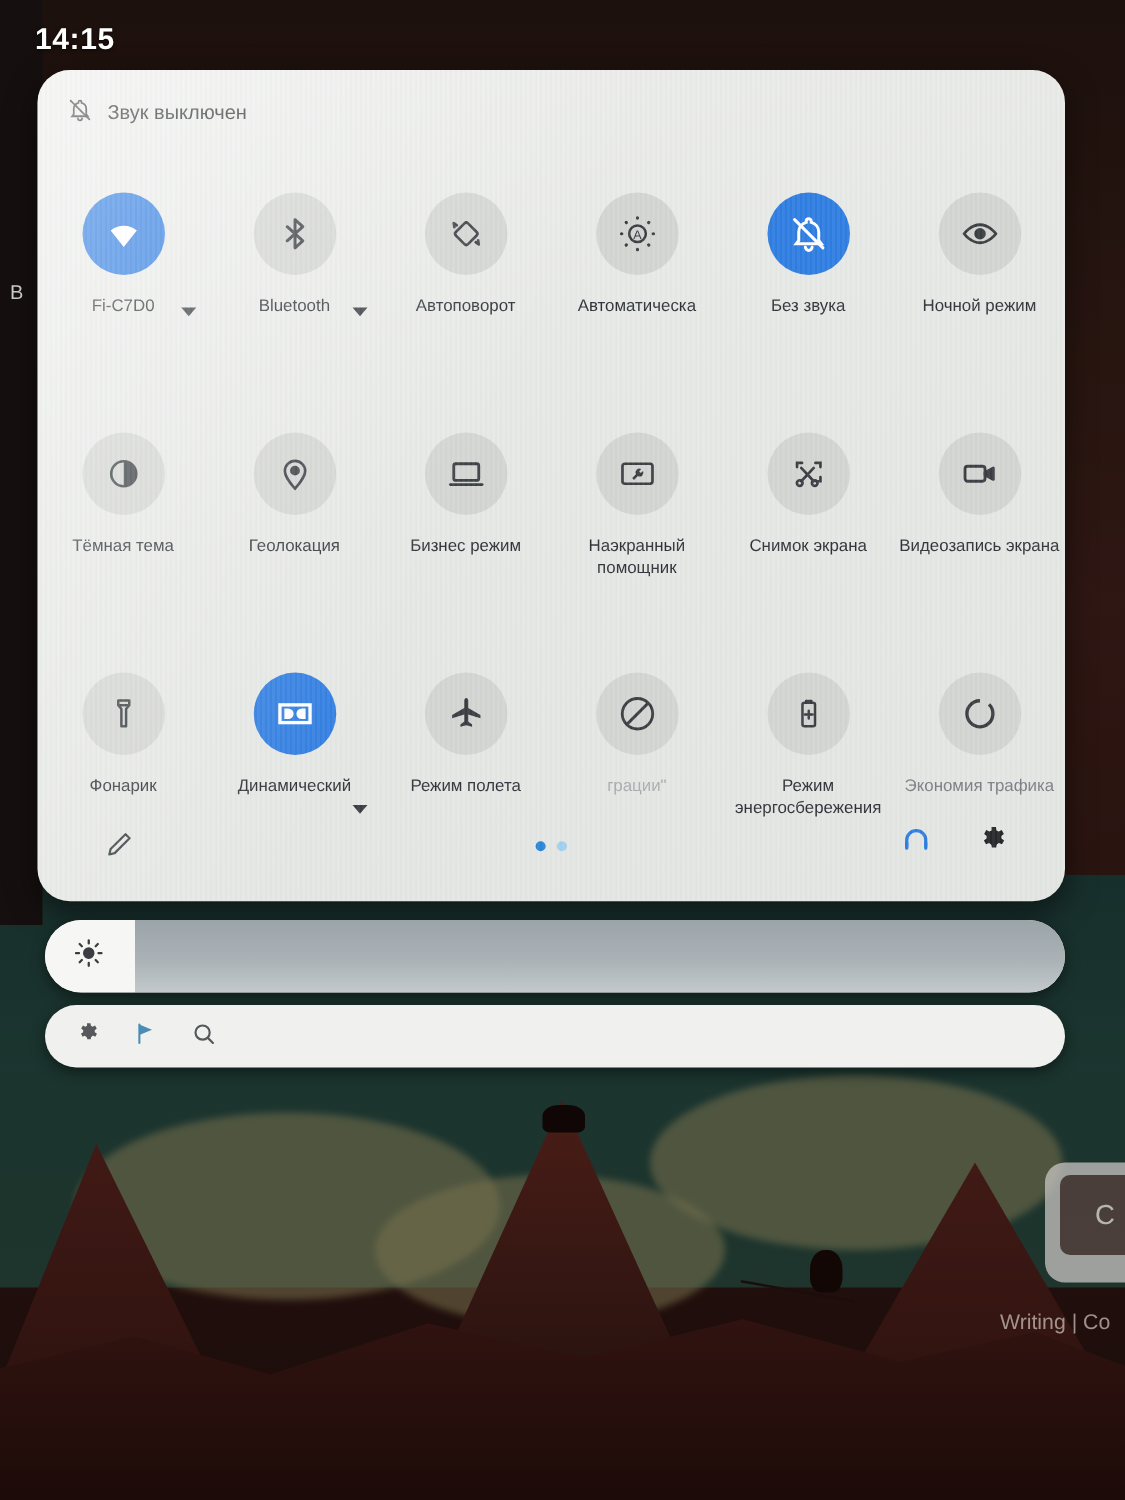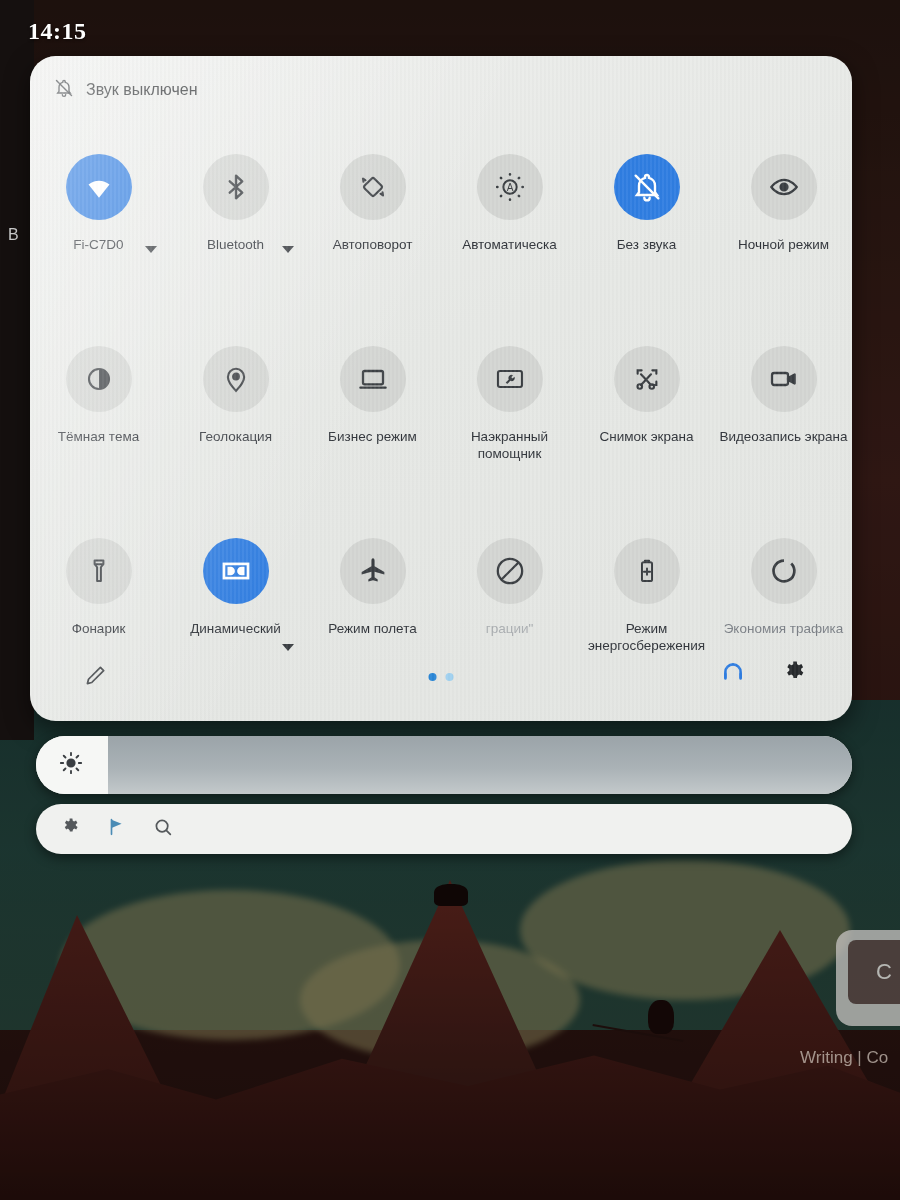--- a/index.html
+++ b/index.html
@@ -88,21 +88,21 @@
     background: #15100f;
   }
   .left-letter {
     position: absolute; left: 8px; top: 226px;
     font-size: 16px; color: #cfcfcf;
     font-family: "Liberation Sans", sans-serif;
   }
 
   
   .statusbar {
-    position: absolute; left: 0; top: 0; width: 900px; height: 40px; font-family: Liberation Serif, serif;
+    position: absolute; left: 0; top: 0; width: 900px; height: 40px;
   }
   .clock {
     position: absolute; left: 28px; top: 18px;
     font-size: 24px; font-weight: bold; color: #ffffff;
     letter-spacing: .5px;
     text-shadow: 0 1px 3px rgba(0,0,0,.6);
   }
 
   
   .qs-panel {

